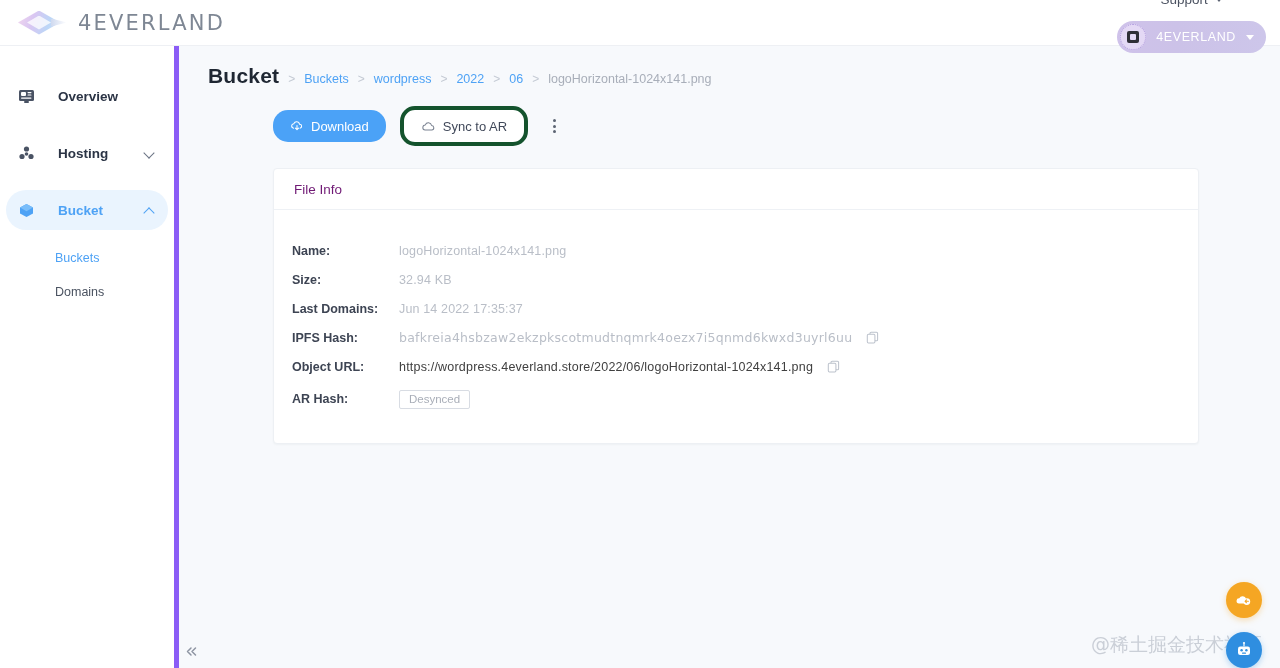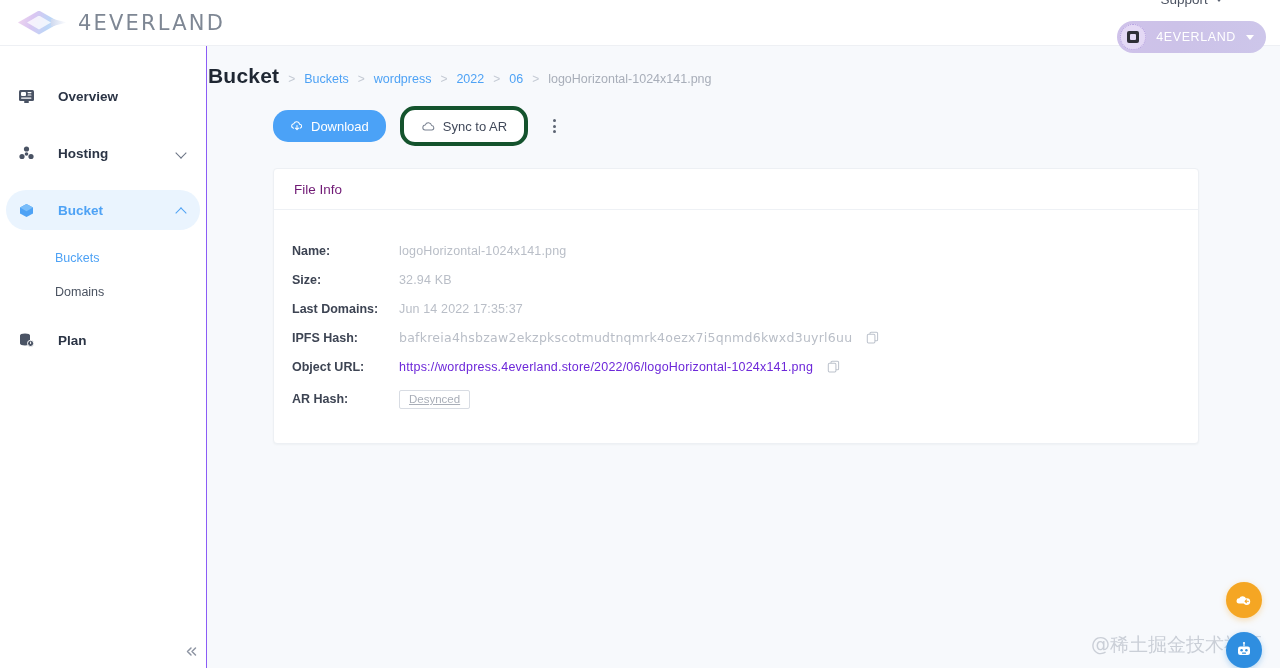--- a/index.html
+++ b/index.html
@@ -61,23 +61,23 @@
     display: flex; align-items: center; justify-content: center;
   }
   .avatar .sq { width: 12px; height: 12px; background: #2f2f37; border-radius: 2px; position: relative; }
   .avatar .sq::after { content:""; position:absolute; left:3px; top:3px; width:6px; height:6px; background:#e4d9f5; border-radius:1px;}
   .user-name { font-size: 12.5px; color: #ffffff; letter-spacing: .6px; }
   .caret-dn-w { width: 0; height: 0; border-left: 4.5px solid transparent; border-right: 4.5px solid transparent; border-top: 5.5px solid #ffffff; }
 
   
   .sidebar {
     position: absolute; top: 46px; left: 0;
-    width: 207px; height: 622px;
+    width: 179px; height: 622px;
     background: #ffffff;
-    border-right: 1px solid #8b5cf6;
+    border-right: 5px solid #8b5cf6;
     z-index: 20;
   }
   .nav { padding-top: 30px; }
   .nav-item {
     display: flex; align-items: center; height: 40px;
     margin: 0 6px 17px 6px; padding: 0 12px 0 8px;
     border-radius: 20px; cursor: pointer; position: relative;
   }
   .nav-item .ico { width: 24px; display: flex; justify-content: center; align-items: center; }
   .nav-item .lbl { margin-left: 20px; font-size: 13.5px; font-weight: bold; color: #2b3445; }
@@ -134,27 +134,27 @@
   }
   .card-head {
     height: 41px; display: flex; align-items: center; padding-left: 20px;
     font-size: 13.5px; color: #701a75; border-bottom: 1px solid #eef1f5;
   }
   .card-body { padding: 26px 0 26px 0; }
   .info-row { display: flex; align-items: center; height: 29px; padding-left: 18px; }
   .info-label { width: 107px; font-size: 12.5px; color: #3d4busted; }
   .info-label { color: #3d4453; font-weight: bold; }
   .info-value { font-size: 12.5px; color: #b9bec7; letter-spacing: .15px; }
-  .info-value.link { color: #6d28d9; letter-spacing: .2px; }
+  .info-value.link { color: #404040; letter-spacing: .2px; }
   .info-value.mono { font-family: "DejaVu Sans", sans-serif; letter-spacing: .25px; }
   .copy-ico { margin-left: 14px; cursor: pointer; display: inline-flex; }
   .badge {
     display: inline-flex; align-items: center; justify-content: center;
     height: 19px; padding: 0 9px; border: 1px solid #d8dce3; border-radius: 2px;
-    font-size: 11.5px; color: #a9aeb8; background: #fff; text-decoration: underline;
+    font-size: 11.5px; color: #a9aeb8; background: #fff;
   }
 
   
   .fab {
     position: absolute; border-radius: 50%;
     display: flex; align-items: center; justify-content: center;
     cursor: pointer; z-index: 40;
   }
   .fab-chat { right: 18px; bottom: 50px; width: 36px; height: 36px; background: #f5a623; box-shadow: 0 2px 6px rgba(245,166,35,.35);}
   .fab-blue { right: 18px; bottom: 0px; width: 36px; height: 36px; background: #2f8ee0; box-shadow: 0 2px 6px rgba(47,142,224,.35);}
@@ -235,31 +235,20 @@
 
     <div class="subnav">
       <div class="sub-item active">
         <span>Buckets</span>
       </div>
       <div class="sub-item">
         <span>Domains</span>
       </div>
     </div>
 
-    <div class="nav-item" style="margin-top:11px">
-      <span class="ico">
-        <svg width="17" height="17" viewBox="0 0 17 17">
-            <ellipse cx="7" cy="3.6" rx="5" ry="2" fill="#4a5364"></ellipse>
-            <path d="M2 3.6v7.8c0 1.1 2.2 2 5 2s5-.9 5-2V3.6" fill="#4a5364"></path>
-            <circle cx="12.6" cy="11.4" r="3.1" fill="#4a5364" stroke="#fff" stroke-width="1"></circle>
-            <rect x="12.1" y="9.6" width="1" height="2.4" rx=".5" fill="#fff"></rect>
-          </svg>
-      </span>
-      <span class="lbl">Plan</span>
-    </div>
   </div>
 
   <div class="collapse-btn">
     <svg width="13" height="13" viewBox="0 0 13 13">
         <path d="M6 3 2.5 6.5 6 10M10.5 3 7 6.5 10.5 10" stroke="#8e95a3" stroke-width="1.5" fill="none" stroke-linecap="round" stroke-linejoin="round"></path>
       </svg>
   </div>
 </div>
 
 <div class="main">

